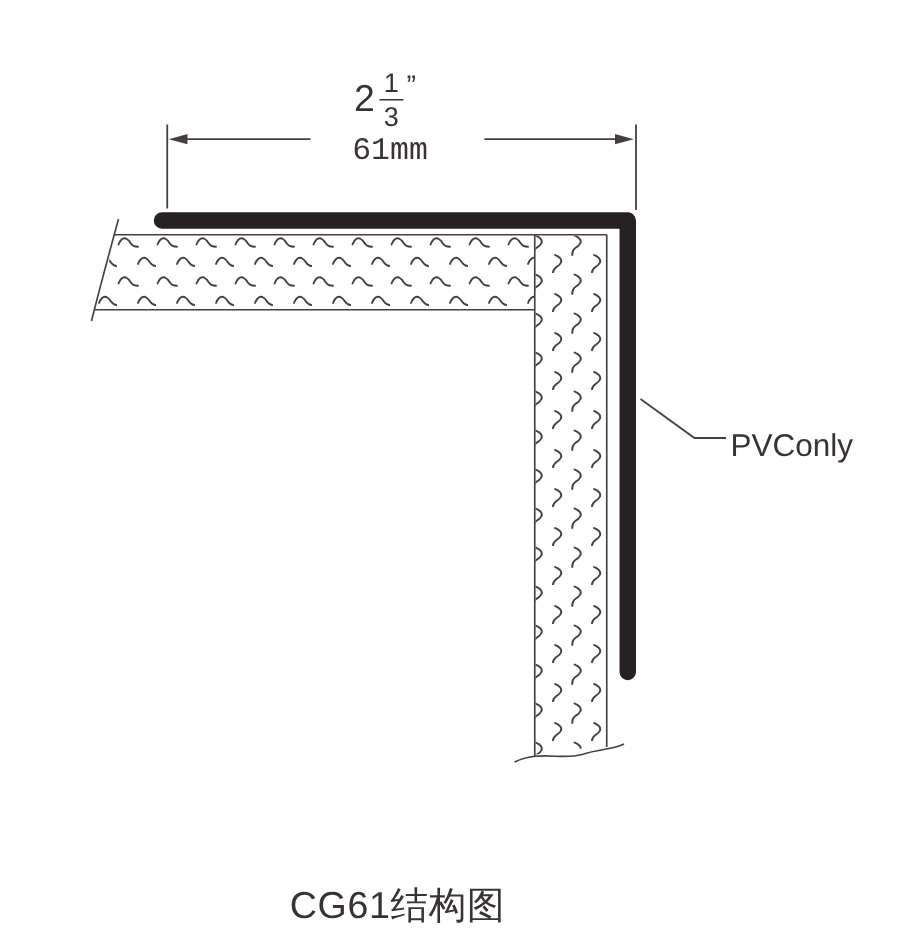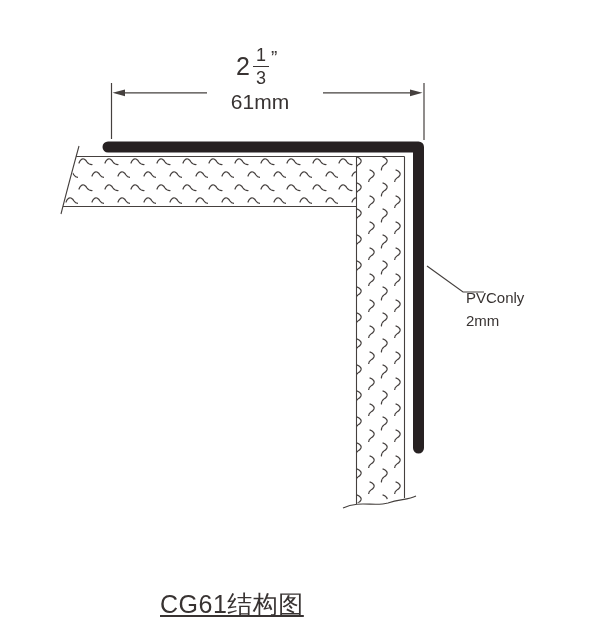--- a/index.html
+++ b/index.html
@@ -32,31 +32,30 @@
   }
   .frac{
     display:inline-flex;flex-direction:column;align-items:center;
     font-size:18px;line-height:1;margin-left:3px;
   }
   .frac .num{padding:0 3px 2px;border-bottom:1.6px solid var(--color-text);}
   .frac .den{padding-top:2px;}
   .inch-mark{font-size:19px;margin-left:2px;align-self:flex-start;margin-top:2px;}
   .dim-metric{
     left:228px;top:91px;width:64px;
-    text-align:center;font-size:21px;line-height:1;
+    text-align:center;font-size:21px;line-height:1;font-family:Liberation Mono, monospace;
   }
   .mat-label{
-    left:466px;top:287px;
-    font-size:15px;line-height:22.5px;
+    left:487px;top:287px;
+    font-size:21px;line-height:22.5px;
   }
   .caption{
     left:160px;top:591px;width:210px;
-    text-align:left;font-size:25px;line-height:1.1;
+    text-align:center;font-size:25px;line-height:1.1;
     letter-spacing:0.5px;
-    text-decoration:underline;
   }
 </style>
 </head>
 <body>
 
 <div class="canvas">
 
   <svg width="601" height="634" viewBox="0 0 601 634">
     <defs>
       <pattern id="hatchH" width="26" height="26" patternUnits="userSpaceOnUse">
@@ -99,18 +98,17 @@
       <span class="num">1</span>
       <span class="den">3</span>
     </span>
     <span class="inch-mark">”</span>
   </div>
 
   <div class="txt dim-metric">61mm</div>
 
   <div class="txt mat-label">
     <div>PVConly</div>
-    <div>2mm</div>
   </div>
 
   <div class="txt caption">CG61结构图</div>
 
 </div>
 
 </body></html>

